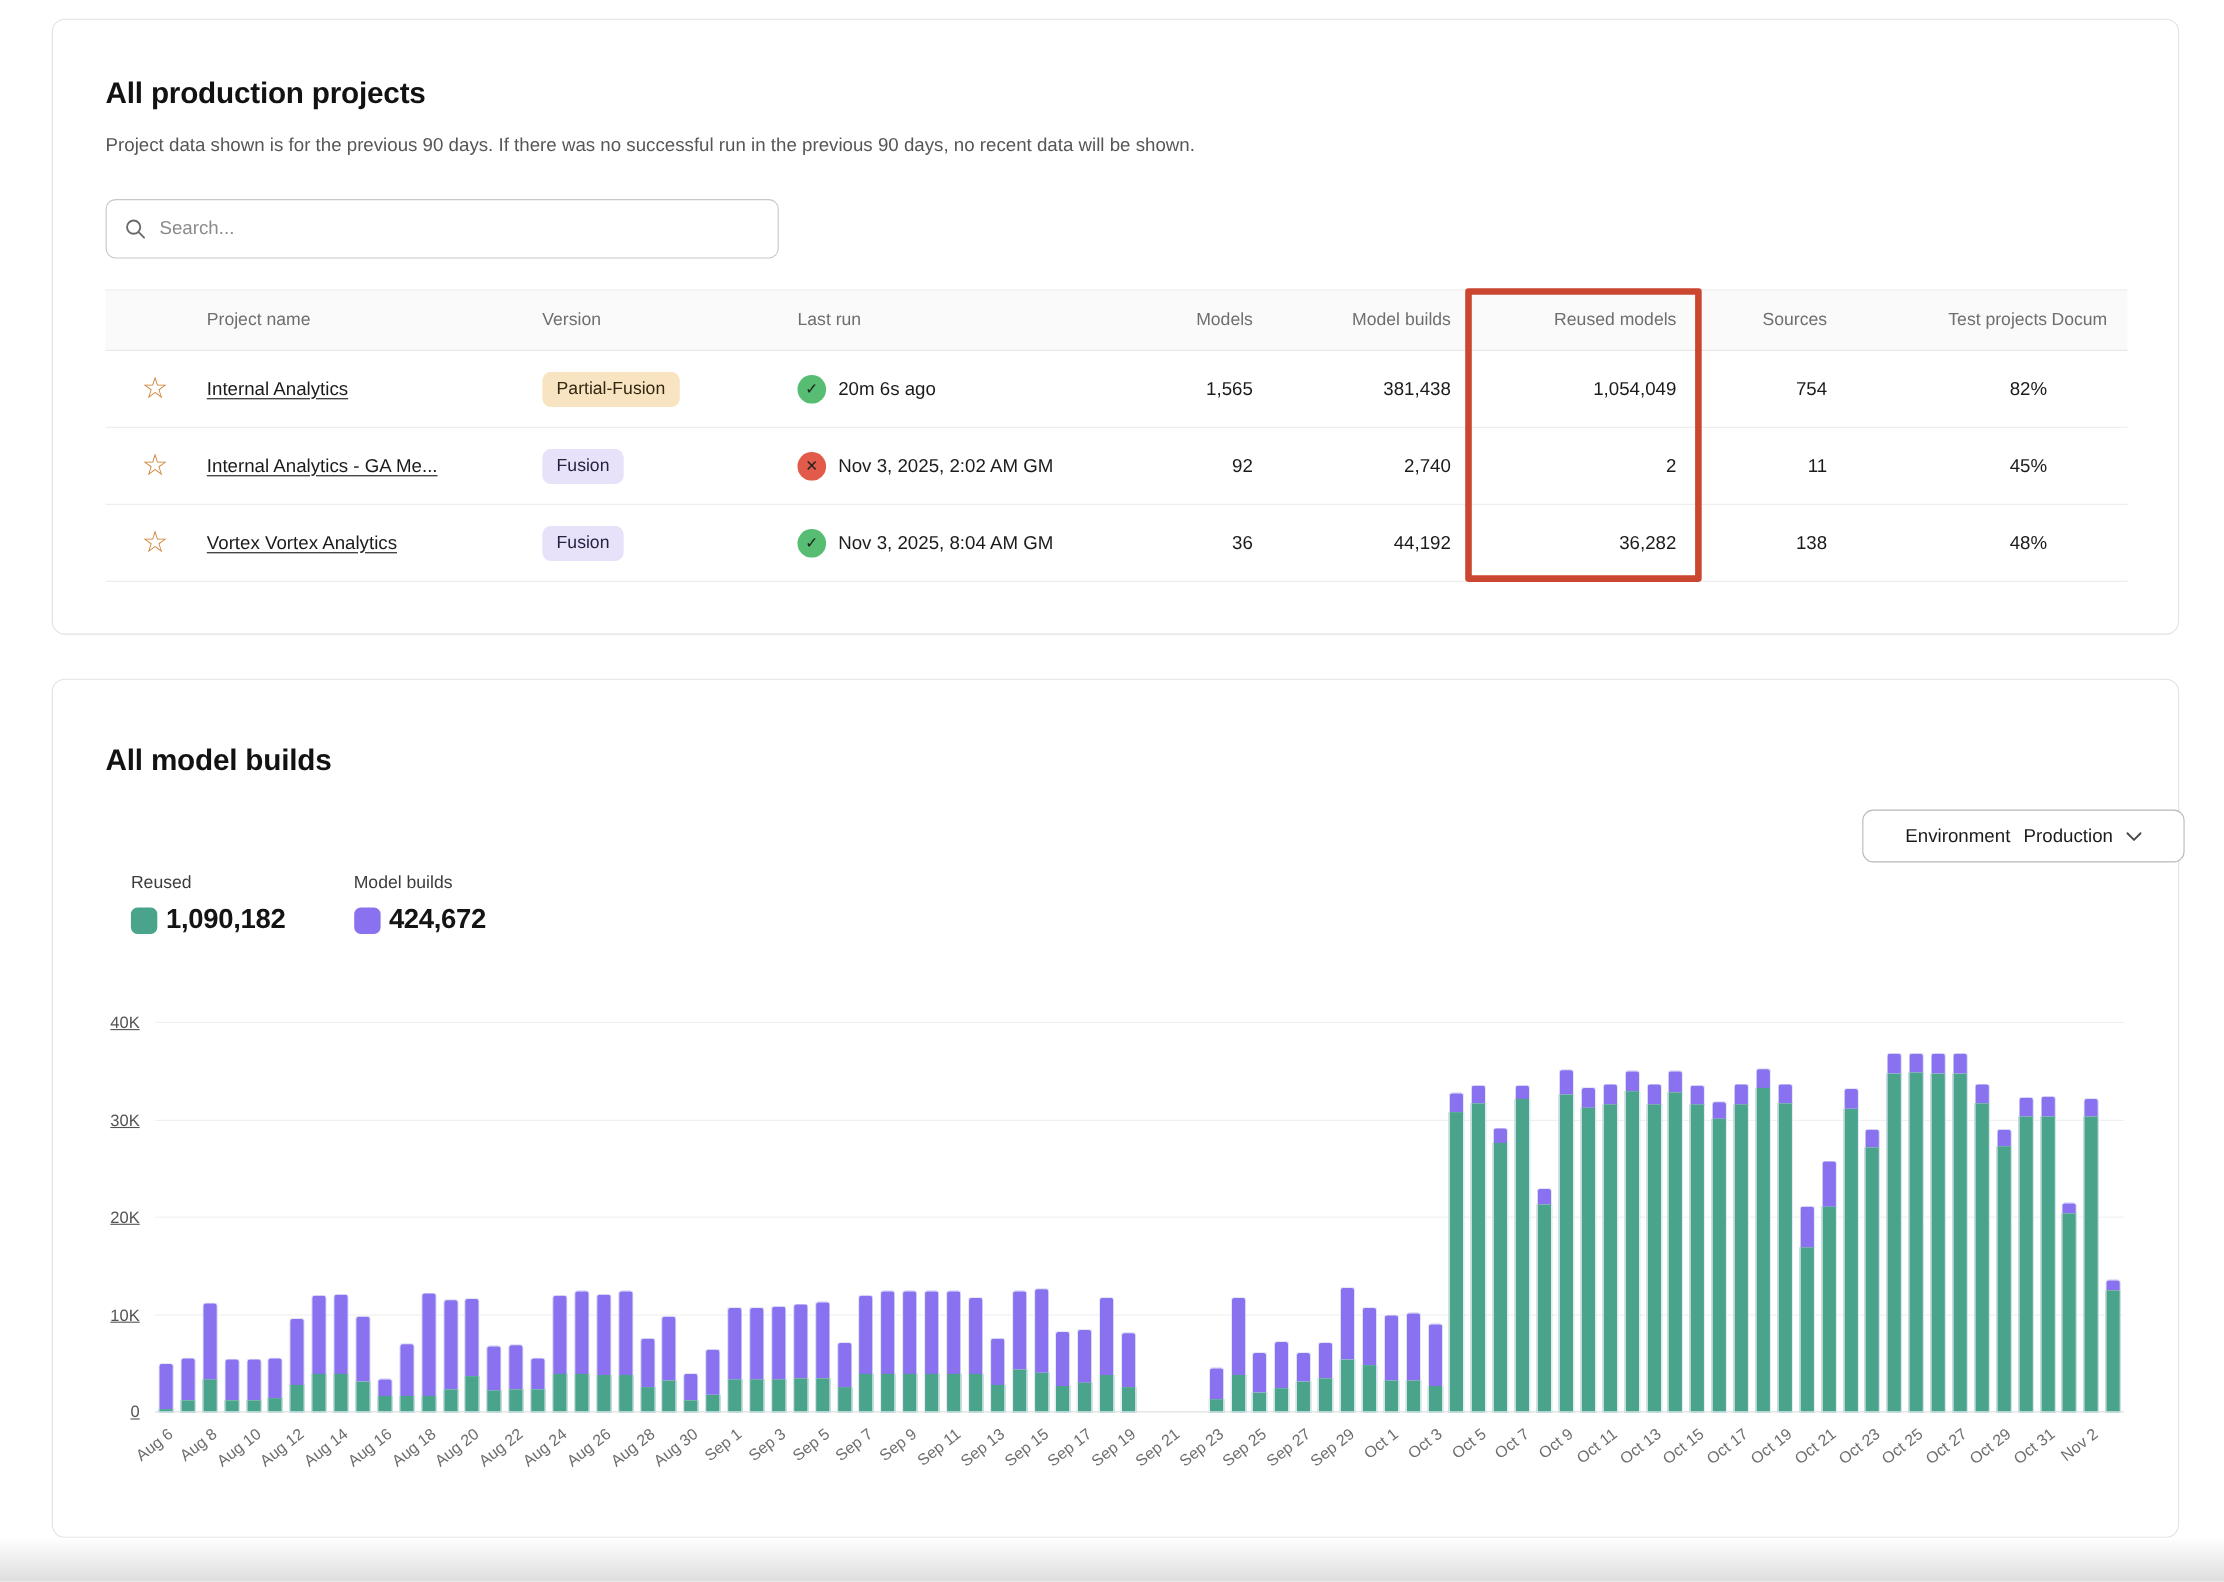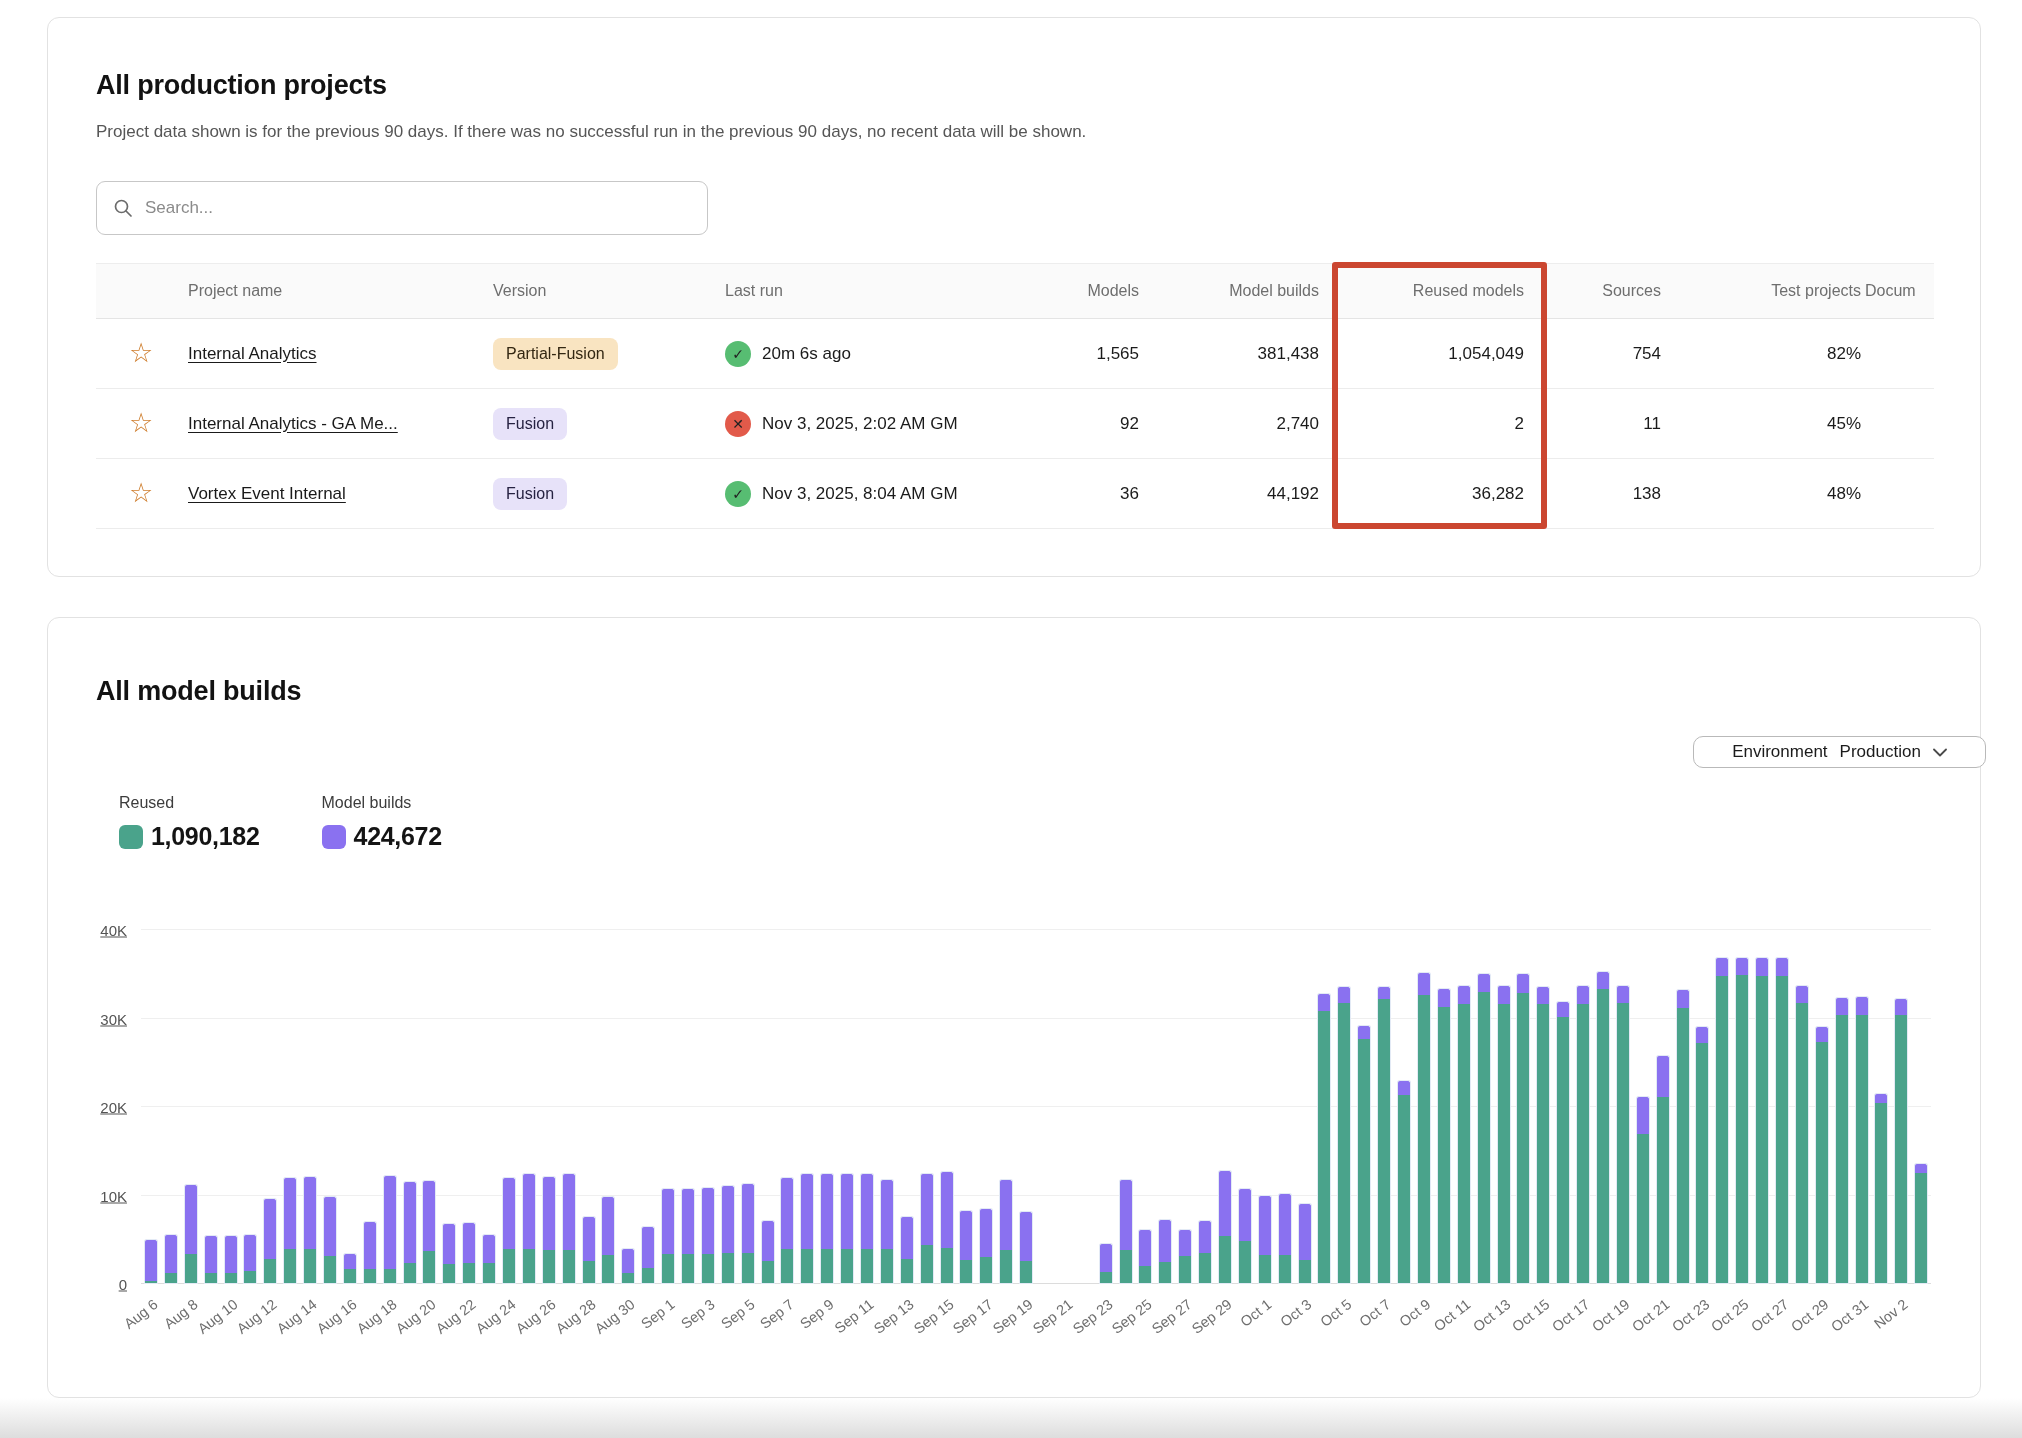--- a/index.html
+++ b/index.html
@@ -49,21 +49,21 @@
   .statusc.err { background:#e25a4a; }
 
   .red-box { position:absolute; left:1284px; top:244px; width:215px; height:267px;
              border:6px solid #cb4630; border-radius:3px; pointer-events:none; }
 
   
   .card-builds .card-title { top:58px; }
   .card-builds .card-sub   { top:110px; }
   .card-sub a { color:#1c1c1c; text-decoration:underline; text-underline-offset:3px; cursor:pointer; }
 
-  .env-select { position:absolute; left:1645px; top:118px; width:293px; height:32px;
+  .env-select { position:absolute; left:1645px; top:118px; width:293px; height:48px;
                 border:1px solid #b9b9b9; border-radius:10px; display:flex; align-items:center;
                 justify-content:center; gap:12px; font-size:17px; color:#1b1b1b; cursor:pointer; background:#fff; }
   .env-select .chev { display:flex; align-items:center; }
 
   .legend { position:absolute; left:71px; top:176px; display:flex; gap:62px; }
   .legend .item  { display:flex; flex-direction:column; gap:10px; }
   .legend .lab   { font-size:16px; color:#3c3c3c; }
   .legend .vrow  { display:flex; align-items:center; gap:8px; }
   .legend .sw    { width:24px; height:24px; border-radius:6px; }
   .legend .val   { font-size:25px; font-weight:600; color:#141414; letter-spacing:-0.3px; }
@@ -146,21 +146,21 @@
         <div class="td r">92</div>
         <div class="td r">2,740</div>
         <div class="td r">2</div>
         <div class="td r">11</div>
         <div class="td r">45%</div>
         <div class="td"></div>
       </div>
 
       <div class="trow">
         <div class="td star-cell"><span class="star">☆</span></div>
-        <div class="td pname"><a>Vortex Event Internal</a></div>
+        <div class="td pname"><a>Vortex Vortex Analytics</a></div>
         <div class="td"><span class="badge fusion">Fusion</span></div>
         <div class="td lastrun">
           <span class="statusc ok">✓</span>
           <span>Nov 3, 2025, 8:04 AM GM</span>
         </div>
         <div class="td r">36</div>
         <div class="td r">44,192</div>
         <div class="td r">36,282</div>
         <div class="td r">138</div>
         <div class="td r">48%</div>

